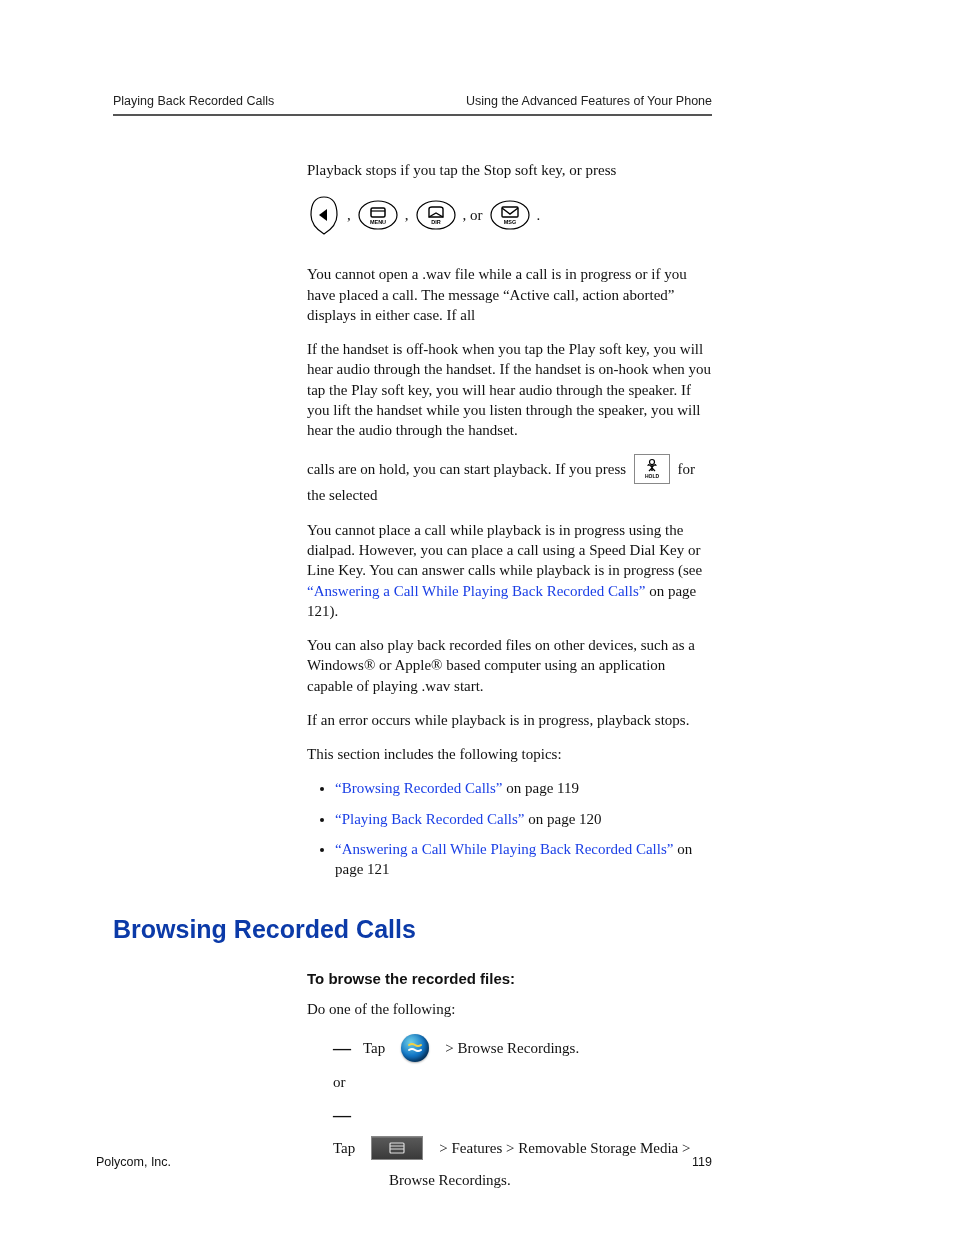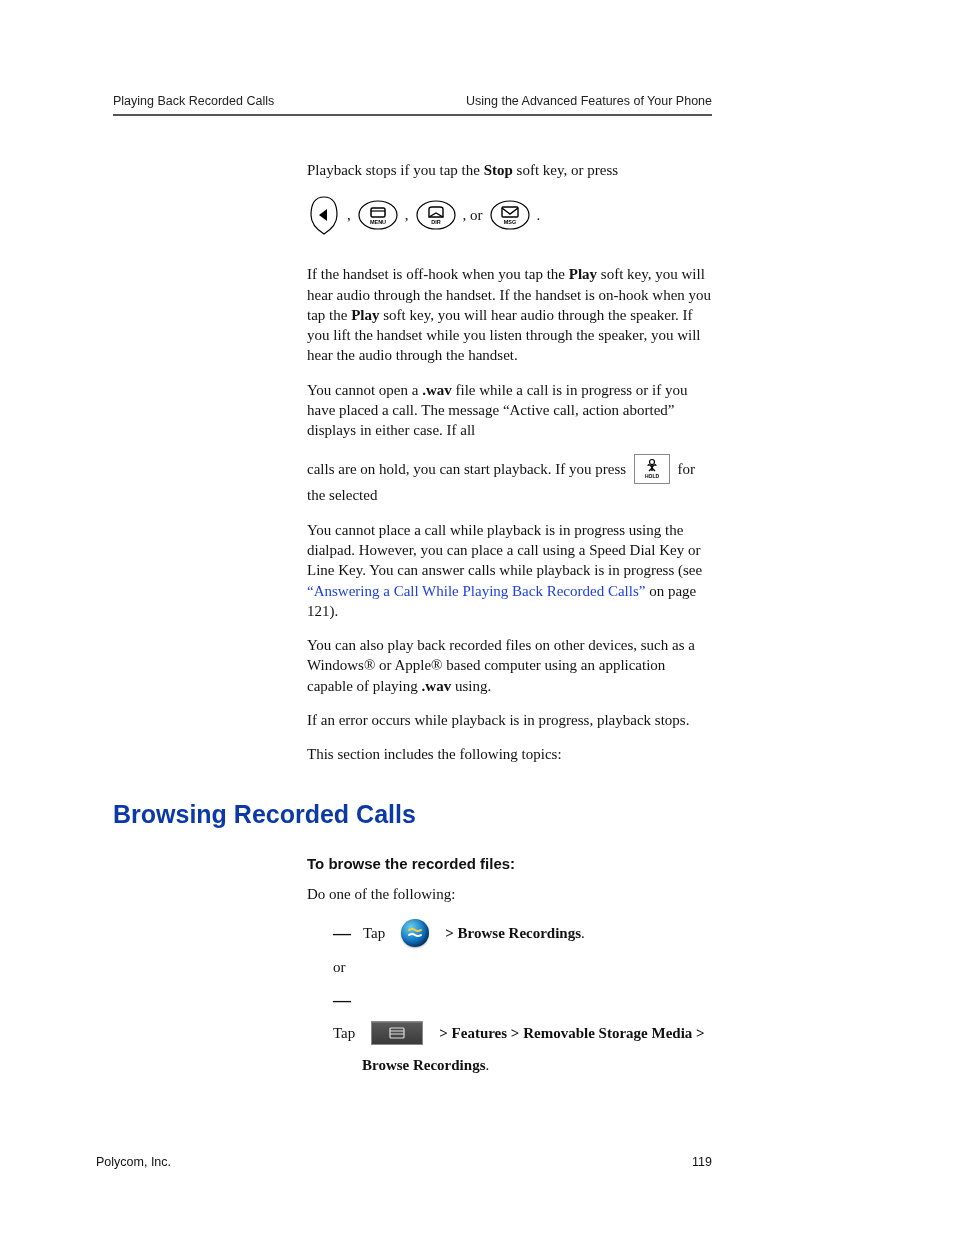--- a/index.html
+++ b/index.html
@@ -93,21 +93,21 @@
   .dash-item .dash {
     font-weight: bold;
     font-size: 18px;
     line-height: 1;
   }
   .dash-item .inline { display: flex; align-items: center; gap: 16px; flex-wrap: wrap; }
   .or-text {
     margin: 14px 0 18px 26px;
   }
   .continuation {
-    margin-left: 29px;
+    margin-left: 56px;
   }
   .app-orb {
     width: 28px;
     height: 28px;
     border-radius: 50%;
     background: radial-gradient(circle at 35% 30%, #6fcfe6 0%, #1276c6 50%, #042c5a 100%);
     display: inline-flex;
     align-items: center;
     justify-content: center;
     box-shadow: inset -2px -2px 4px rgba(0,0,0,.4), 0 1px 2px rgba(0,0,0,.3);
@@ -131,21 +131,21 @@
     left: 96px;
     right: 120px;
     bottom: 66px;
     display: flex;
     justify-content: space-between;
     font-size: 12.5px;
     font-family: "Trebuchet MS", "Segoe UI", Arial, sans-serif;
   }
   .inline-p { margin-bottom: 14px; }
   .inline-p span { vertical-align: middle; }
-  b { font-weight: bold; text-align: right; }
+  b { font-weight: normal; text-align: right; }
 </style>
 </head>
 <body>
 
 <div class="page">
 
   <div class="header-row">
     <span>Playing Back Recorded Calls</span>
     <span>Using the Advanced Features of Your Phone</span>
   </div>
@@ -187,25 +187,25 @@
           <ellipse cx="21" cy="17" rx="19" ry="14" fill="none" stroke="#000" stroke-width="1.2"></ellipse>
           <rect x="13" y="9" width="16" height="10" rx="1" fill="none" stroke="#000" stroke-width="1.4"></rect>
           <path d="M13 10 L21 16 L29 10" fill="none" stroke="#000" stroke-width="1.4"></path>
           <text x="21" y="26" text-anchor="middle" font-size="5.5" font-family="Arial" font-weight="bold">MSG</text>
         </svg>
       </span>
       <span class="sep">.</span>
     </div>
 
     <p>
+      <span>You cannot open a </span><b>.wav</b><span> file while a call is in progress or if you have placed a call. The message “Active call, action aborted” displays in either case. If all </span>
+    </p>
+
+    <p>
       <span>If the handset is off-hook when you tap the </span><b>Play</b><span> soft key, you will hear audio through the handset. If the handset is on-hook when you tap the </span><b>Play</b><span> soft key, you will hear audio through the speaker. If you lift the handset while you listen through the speaker, you will hear the audio through the handset.</span>
-    </p>
-
-    <p>
-      <span>You cannot open a </span><b>.wav</b><span> file while a call is in progress or if you have placed a call. The message “Active call, action aborted” displays in either case. If all </span>
     </p>
 
     <p class="inline-p">
       <span>calls are on hold, you can start playback. If you press </span>
       <span class="hold-icon">
         <svg width="20" height="22" viewBox="0 0 20 22">
           <circle cx="10" cy="4" r="2.5" fill="none" stroke="#000" stroke-width="1.2"></circle>
           <line x1="10" y1="6.5" x2="10" y2="13" stroke="#000" stroke-width="1.5"></line>
           <path d="M6 8 Q6 6 7.5 7 L10 9" fill="none" stroke="#000" stroke-width="1.2"></path>
           <path d="M14 8 Q14 6 12.5 7 L10 9" fill="none" stroke="#000" stroke-width="1.2"></path>
@@ -216,27 +216,38 @@
       </span>
       <span> for the selected </span>
     </p>
 
 
     <p>
       <span>You cannot place a call while playback is in progress using the dialpad. However, you can place a call using a Speed Dial Key or Line Key. You can answer calls while playback is in progress (see </span><a href="#" class="link">“Answering a Call While Playing Back Recorded Calls”</a><span> on page 121).</span>
     </p>
 
     <p>
-      <span>You can also play back recorded files on other devices, such as a Windows® or Apple® based computer using an application capable of playing </span><b>.wav</b><span> using.</span>
+      <span>You can also play back recorded files on other devices, such as a Windows® or Apple® based computer using an application capable of playing </span><b>.wav</b><span> start.</span>
     </p>
 
     <p>If an error occurs while playback is in progress, playback stops.</p>
 
     <p>This section includes the following topics:</p>
 
+    <ul class="bullet-list">
+      <li>
+        <a href="#" class="link">“Browsing Recorded Calls”</a><span> on page 119</span>
+      </li>
+      <li>
+        <a href="#" class="link">“Playing Back Recorded Calls”</a><span> on page 120</span>
+      </li>
+      <li>
+        <a href="#" class="link">“Answering a Call While Playing Back Recorded Calls”</a><span> on page 121</span>
+      </li>
+    </ul>
 
     <h2 class="section-title">Browsing Recorded Calls</h2>
 
     <div class="subhead">To browse the recorded files:</div>
 
     <p>Do one of the following:</p>
 
     <div class="step">
       <div class="dash-item">
         <span class="dash">—</span>

